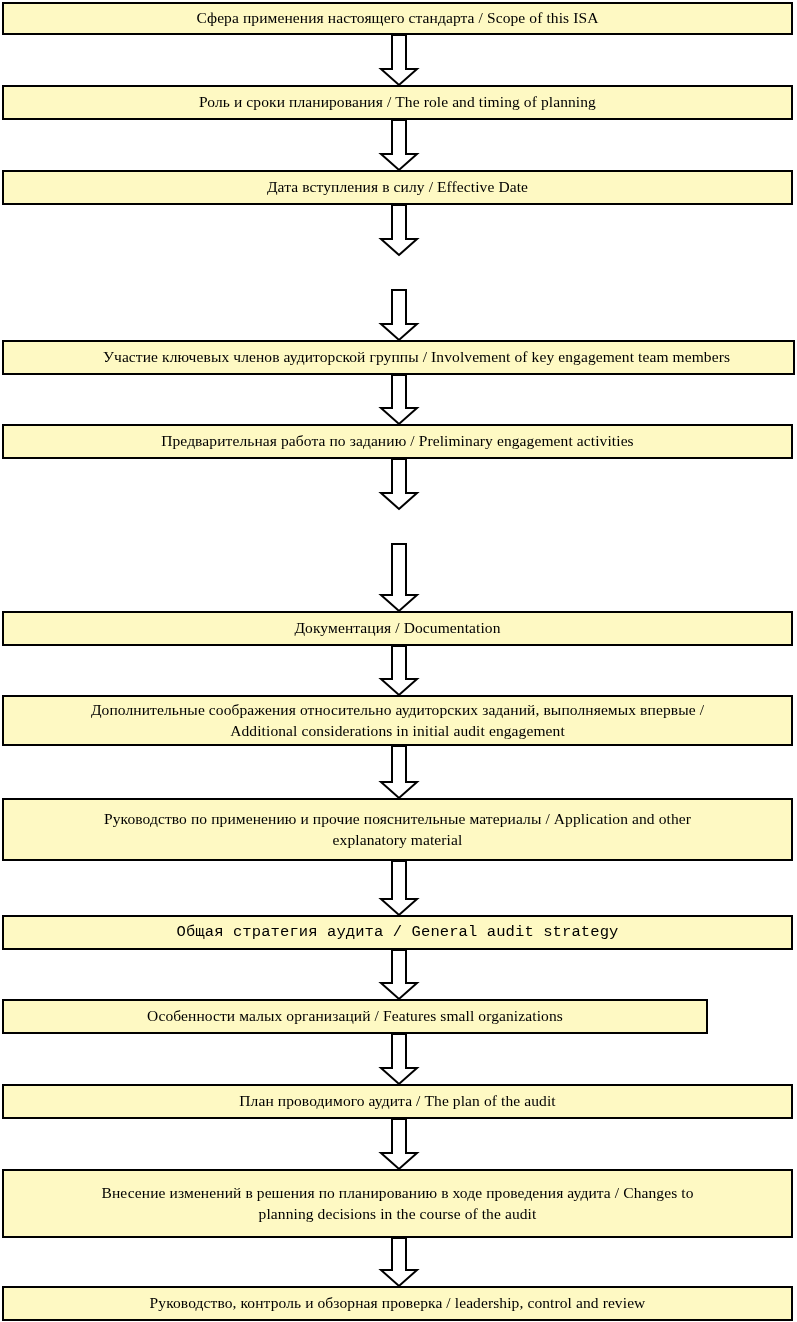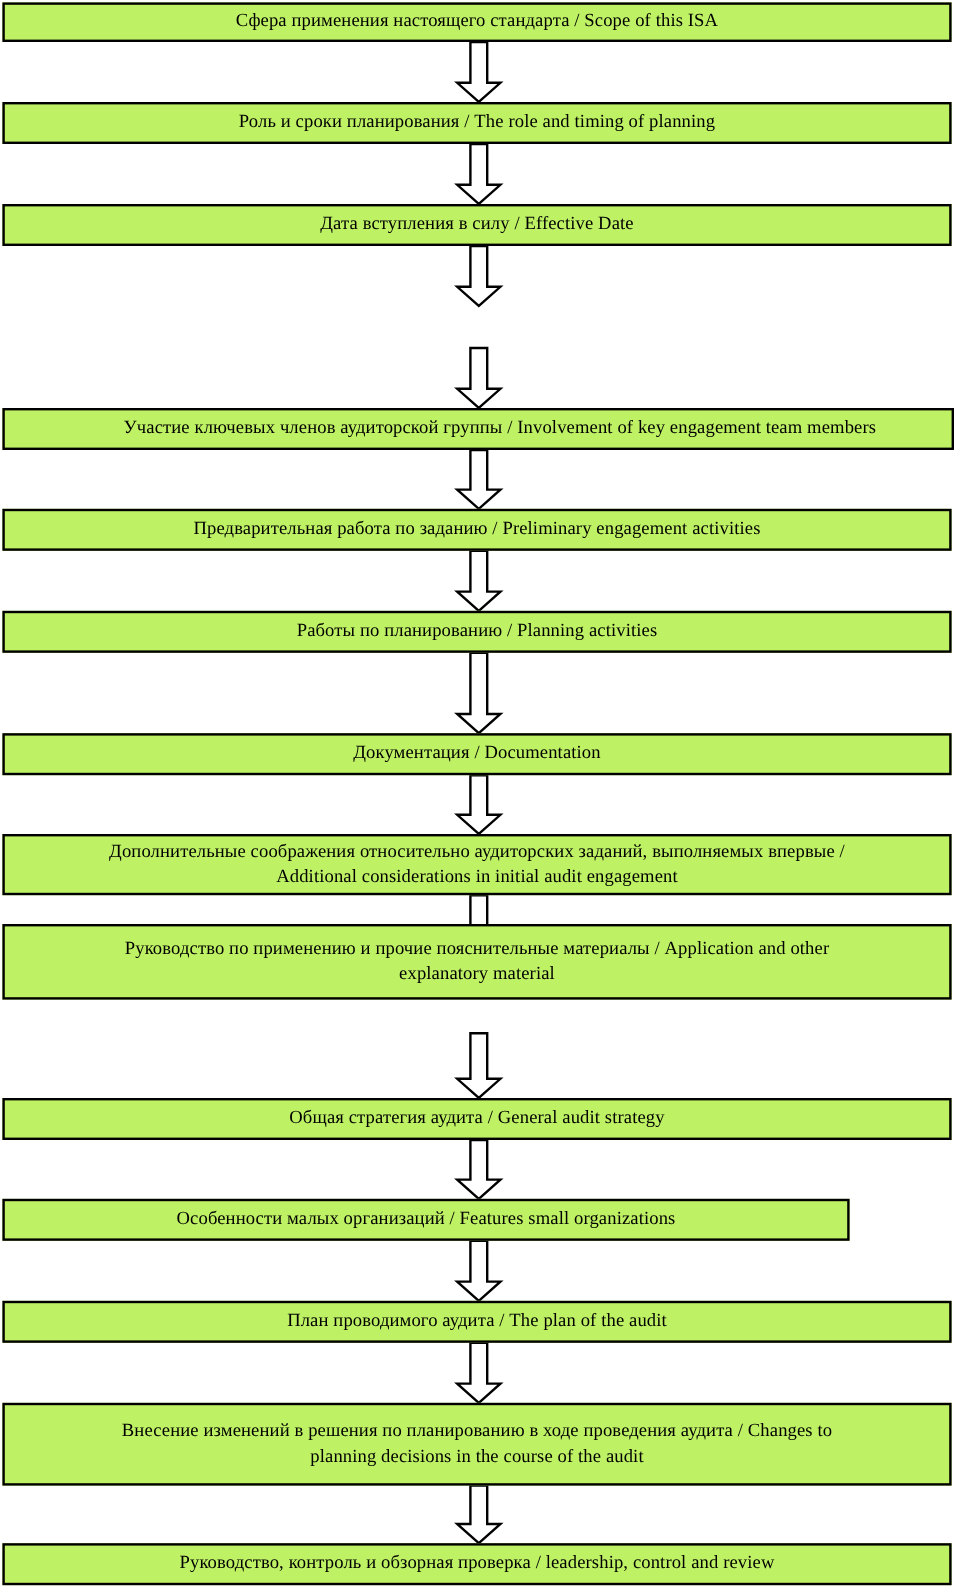--- a/index.html
+++ b/index.html
@@ -20,21 +20,21 @@
     position: relative;
     width: 797px;
     height: 1322px;
   }
 
   
   .node {
     position: absolute;
     box-sizing: border-box;
     border: 2px solid #000000;
-    background: #bef264;
+    background: #fef9c3;
     display: flex;
     align-items: center;
     justify-content: center;
     text-align: center;
   }
   .node.emphasis {
     border-bottom-width: 4px;
   }
   .node-label {
     display: block;
@@ -150,35 +150,32 @@
     </div>
     <div class="node" style="top: 170px; left: 2px; width: 791px; height: 35px;">
       <span class="node-label">Дата вступления в силу / Effective Date</span>
     </div>
     <div class="node" style="top: 340px; left: 2px; width: 793px; height: 35px; padding-left: 36px;">
       <span class="node-label">Участие ключевых членов аудиторской группы / Involvement of key engagement team members</span>
     </div>
     <div class="node" style="top: 424px; left: 2px; width: 791px; height: 35px;">
       <span class="node-label">Предварительная работа по заданию / Preliminary engagement activities</span>
     </div>
-    <div class="node" style="top: 509px; left: 2px; width: 791px; height: 35px;">
-      <span class="node-label">Работы по планированию / Planning activities</span>
-    </div>
     <div class="node" style="top: 611px; left: 2px; width: 791px; height: 35px;">
       <span class="node-label">Документация / Documentation</span>
     </div>
     <div class="node" style="top: 695px; left: 2px; width: 791px; height: 51px;">
       <span class="node-label">Дополнительные соображения относительно аудиторских заданий, выполняемых впервые /
 Additional considerations in initial audit engagement</span>
     </div>
-    <div class="node" style="top: 770px; left: 2px; width: 791px; height: 63px;">
+    <div class="node" style="top: 798px; left: 2px; width: 791px; height: 63px;">
       <span class="node-label">Руководство по применению и прочие пояснительные материалы / Application and other
 explanatory material</span>
     </div>
-    <div class="node" style="top: 915px; left: 2px; width: 791px; height: 35px;">
+    <div class="node" style="top: 915px; left: 2px; width: 791px; height: 35px; font-family: Liberation Mono, monospace;">
       <span class="node-label">Общая стратегия аудита / General audit strategy</span>
     </div>
     <div class="node" style="top: 999px; left: 2px; width: 706px; height: 35px;">
       <span class="node-label">Особенности малых организаций / Features small organizations</span>
     </div>
     <div class="node" style="top: 1084px; left: 2px; width: 791px; height: 35px;">
       <span class="node-label">План проводимого аудита / The plan of the audit</span>
     </div>
     <div class="node" style="top: 1169px; left: 2px; width: 791px; height: 69px;">
       <span class="node-label">Внесение изменений в решения по планированию в ходе проведения аудита / Changes to

